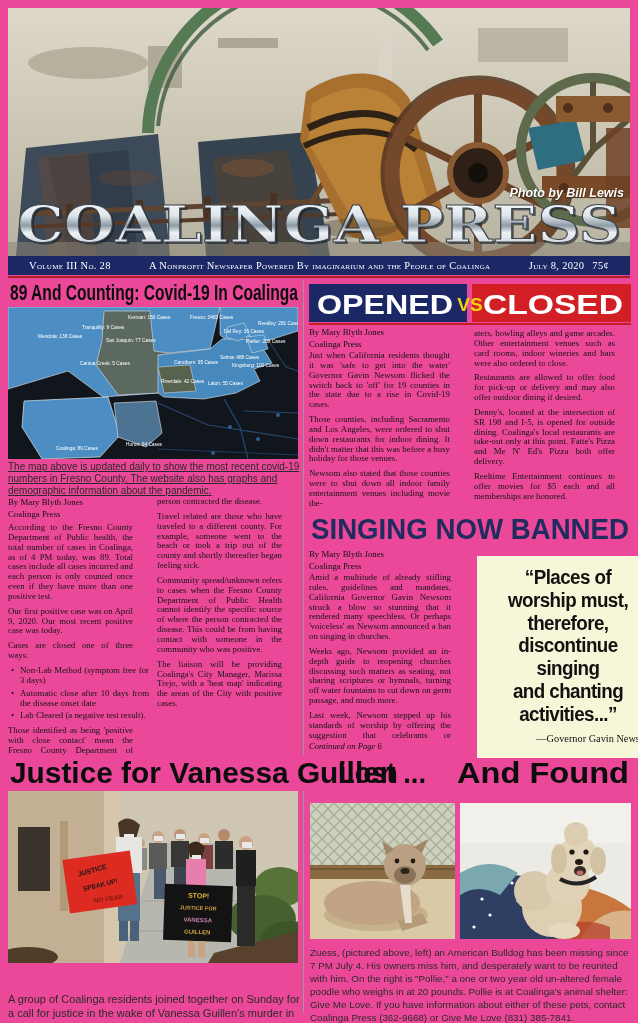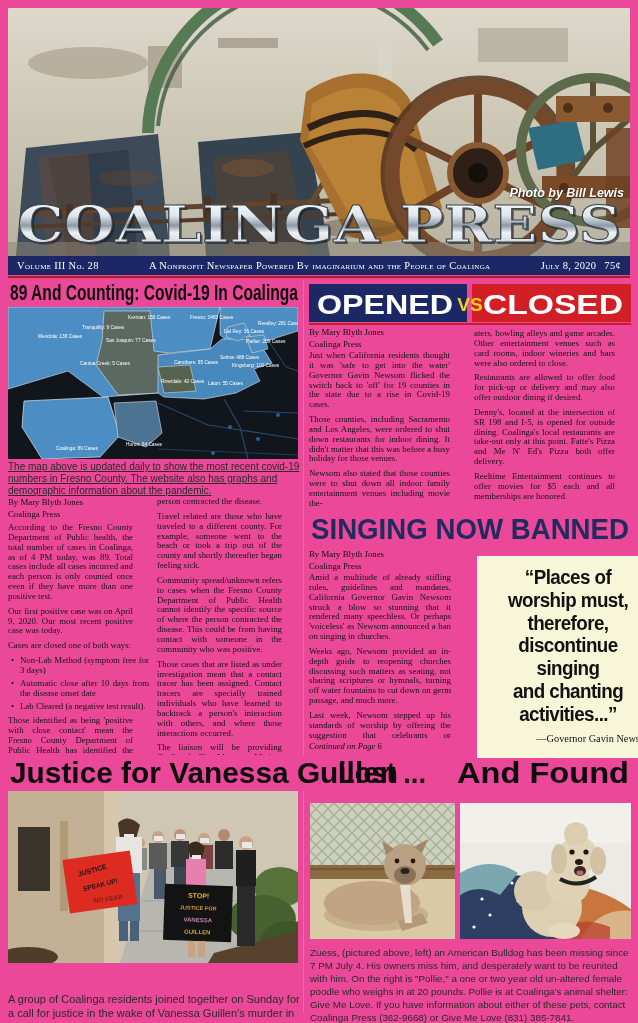--- a/index.html
+++ b/index.html
@@ -8,21 +8,21 @@
   .abs{position:absolute;}
 
   
   .lead-photo{left:8px;top:8px;width:622px;height:248px;overflow:hidden;}
   .photo-credit{right:6px;top:178px;color:#fff;font-family:"Liberation Sans",sans-serif;
                 font-style:italic;font-weight:bold;font-size:12.5px;text-shadow:0 1px 2px rgba(0,0,0,.6);}
   .masthead-svg{left:0;bottom:0;}
   .masthead-bar{left:8px;top:256px;width:622px;height:19px;background:#1c2766;color:#fff;
                 display:flex;align-items:center;
                 font-variant:small-caps;font-size:10.5px;letter-spacing:.3px;
-                padding:0 9px;box-sizing:border-box;}
+                padding:0 21px;box-sizing:border-box;}
   .masthead-bar .mid{flex:1;text-align:center;}
   .rule-red{left:8px;top:276px;width:622px;height:2px;background:#a81f24;}
 
   
   .body-text{font-size:8.8px;line-height:1.12;text-align:justify;color:#141414;}
   .body-text p{margin:0 16px 5px 0;}
   .bullets{margin:0 0 5px 0;padding:0 0 0 12px;list-style:none;}
   .bullets li{position:relative;margin:0 0 3px 0;}
   .bullets li::before{content:"\2022";position:absolute;left:-9px;}
   .byline{font-size:8.8px;line-height:1.35;color:#101010;}
@@ -195,34 +195,33 @@
   <div class="abs caption" style="left:8px;top:461px;width:292px;font-size:10px;line-height:1.22;text-decoration:underline;">The map above is updated daily to show the most recent covid-19 numbers in Fresno County. The website also has graphs and demographic information about the pandemic.</div>
 
   <div class="abs byline" style="left:8px;top:497px;width:141px;">
     <div>By Mary Blyth Jones</div>
     <div>Coalinga Press</div>
   </div>
 
   <div class="abs body-text" style="left:8px;top:523px;width:141px;height:232px;overflow:hidden;">
     <p>According to the Fresno County Department of Public health, the total number of cases in Coalinga, as of 4 PM today, was 89. Total cases include all cases incurred and each person is only counted once even if they have more than one positive test.</p>
     <p>Our first positive case was on April 9, 2020. Our most recent positive case was today.</p>
-    <p>Cases are closed one of both ways:</p>
+    <p>Cases are closed one of three ways:</p>
     <ul class="bullets">
       <li>Non-Lab Method (symptom free for 3 days)</li>
       <li>Automatic close after 10 days from the disease onset date</li>
       <li>Lab Cleared (a negative test result).</li>
     </ul>
     <p>Those identified as being 'positive with close contact' mean the Fresno County Department of Public Health has identified the source of where the</p>
   </div>
 
   <div class="abs body-text" style="left:157px;top:497px;width:141px;height:258px;overflow:hidden;">
     <p>person contracted the disease.</p>
     <p>Travel related are those who have traveled to a different county. For example, someone went to the beach or took a trip out of the county and shortly thereafter began feeling sick.</p>
     <p>Community spread/unknown refers to cases when the Fresno County Department of Public Health cannot identify the specific source of where the person contracted the disease. This could be from having contact with someone in the community who was positive.</p>
-    <p>Those cases that are listed as under investigation mean that a contact tracer has been assigned. Contact tracers are specially trained individuals who have learned to backtrack a person's interaction with others, and where those interactions occurred.</p>
     <p>The liaison will be providing Coalinga's City Manager, Marissa Trejo, with a 'heat map' indicating the areas of the City with positive cases.</p>
   </div>
 
   <div class="abs vdiv" style="left:303px;top:281px;height:474px;"></div>
 
   <svg class="abs" style="left:309px;top:284px;" width="322" height="38" viewBox="0 0 322 38">
     <rect x="0" y="0" width="158" height="38" fill="#1c2766"></rect>
     <rect x="163" y="0" width="159" height="38" fill="#d21f26"></rect>
     <text x="76" y="30" text-anchor="middle" textLength="136" lengthAdjust="spacingAndGlyphs" font-family="Liberation Sans, sans-serif" font-weight="bold" font-size="28" fill="#ffffff">OPENED</text>
     <text x="244" y="30" text-anchor="middle" textLength="140" lengthAdjust="spacingAndGlyphs" font-family="Liberation Sans, sans-serif" font-weight="bold" font-size="28" fill="#ffffff">CLOSED</text>

